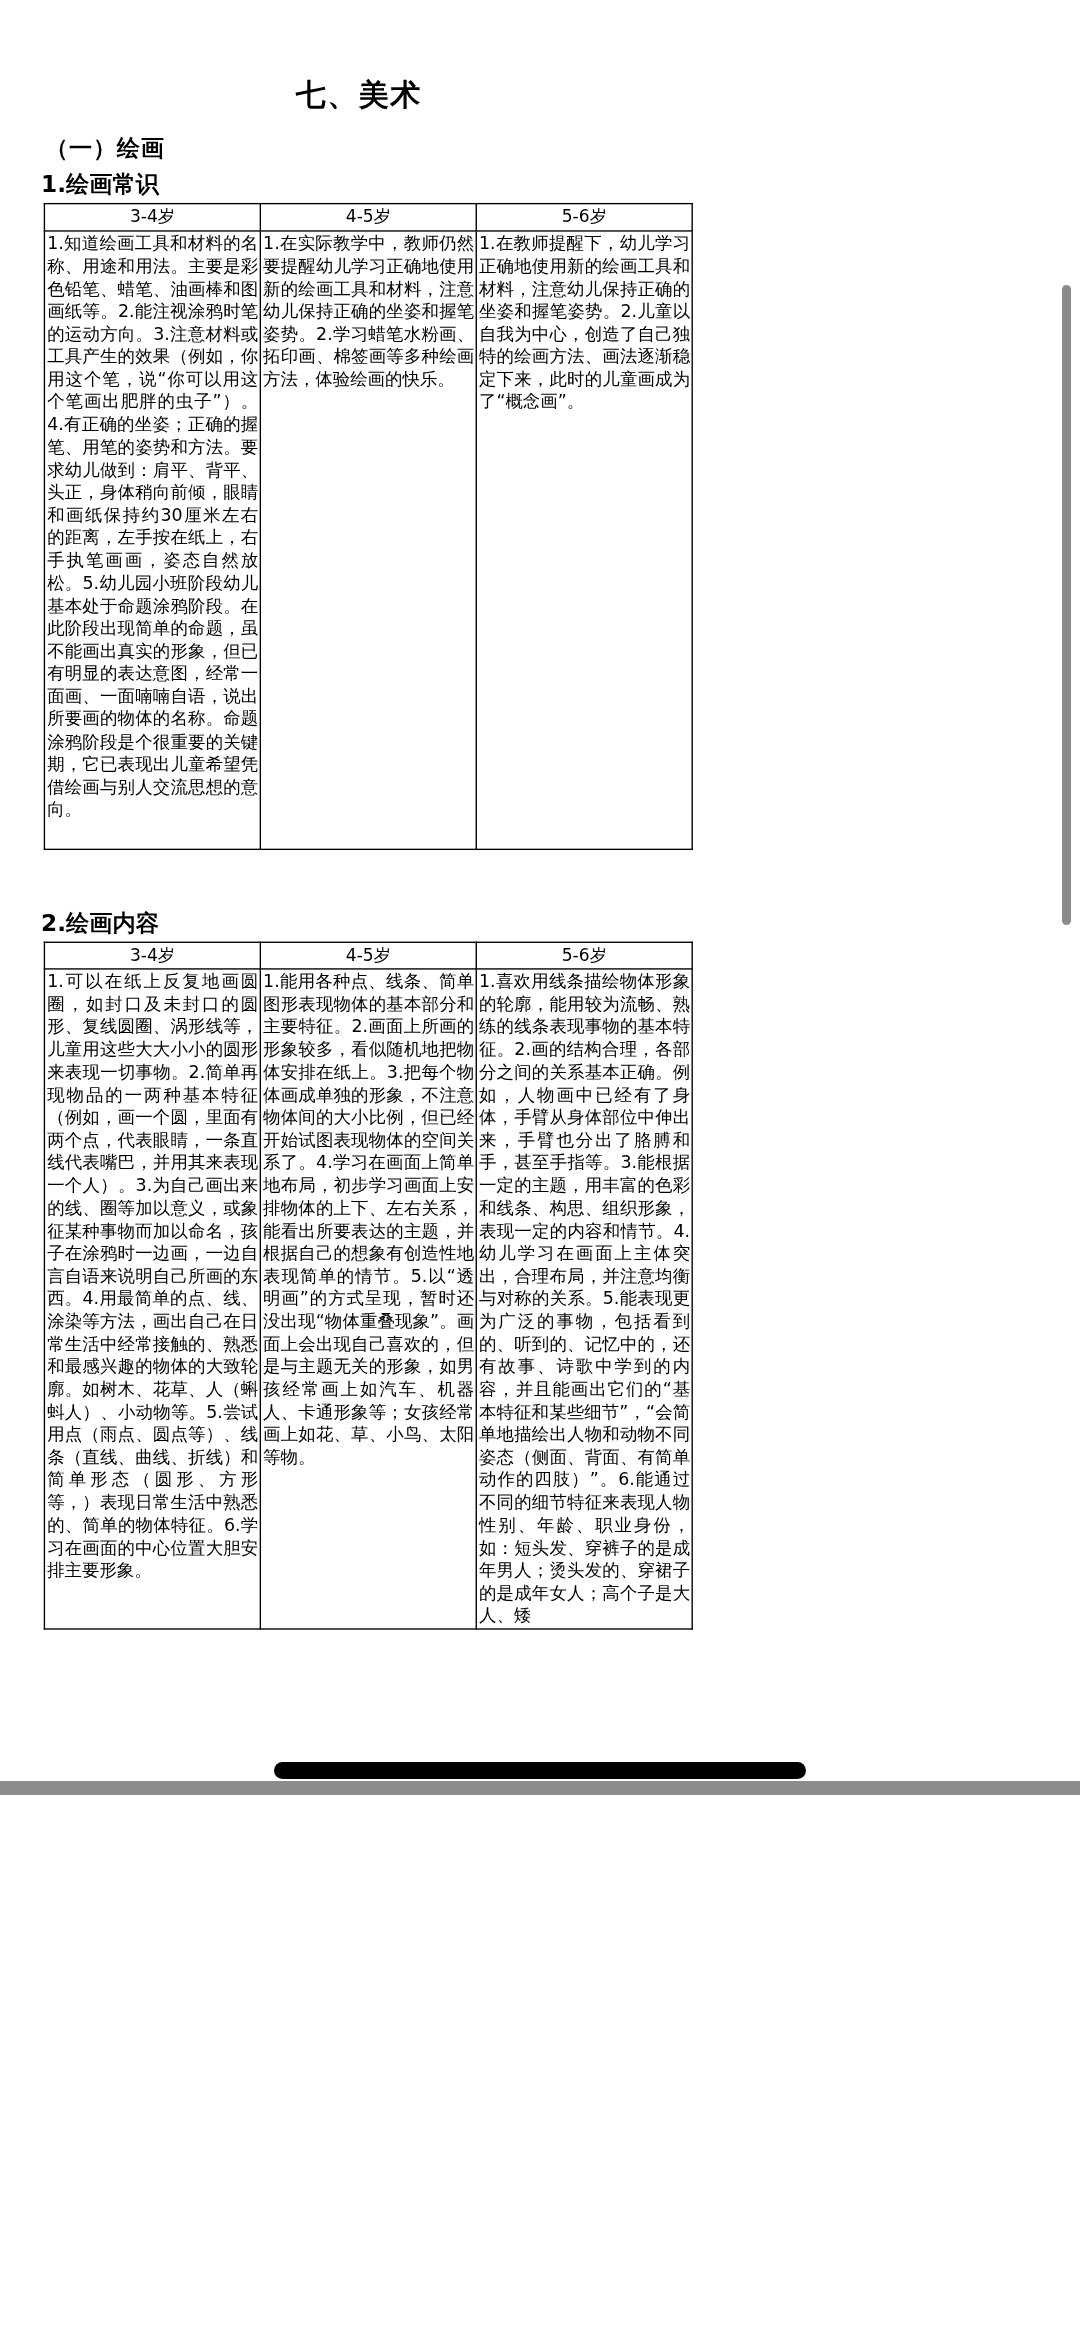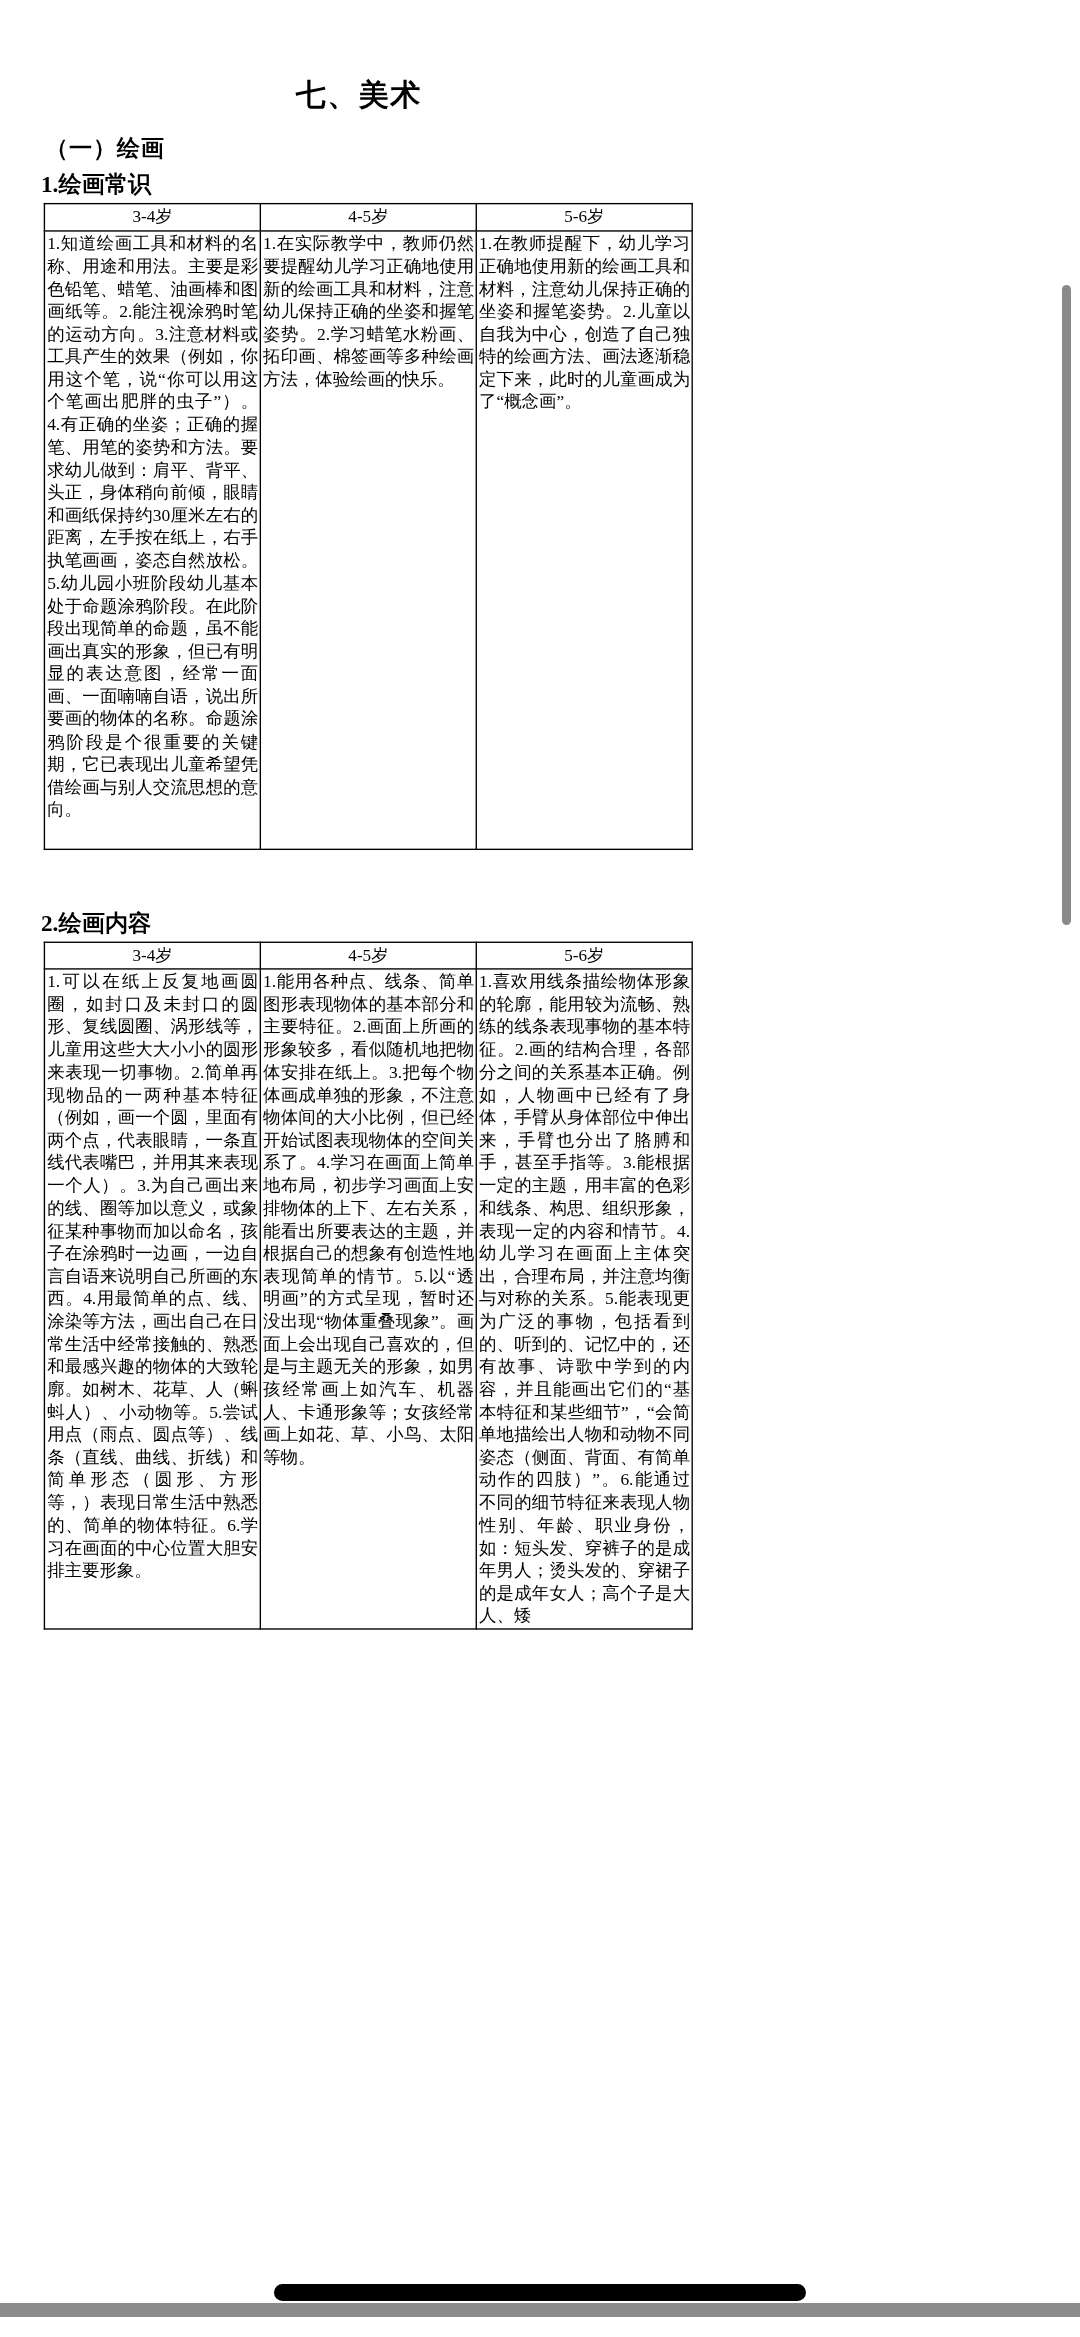--- a/index.html
+++ b/index.html
@@ -13,24 +13,23 @@
     position: relative;
     overflow: hidden;
     font-family: "DejaVu Sans", "Liberation Sans", sans-serif;
     color: #000000;
   }
 
   .page {
     position: absolute;
     left: 0; top: 0;
     width: 1080px;
-    height: 2317px;
+    height: 1795px;
     background: #fff;
     overflow: hidden;
-    font-family: Liberation Serif, serif;
   }
 
   
   .doc-scale {
     position: absolute;
     left: 0;
     top: 0;
     width: 1080px;
     transform: scale(0.6833);
     transform-origin: 0 0;

